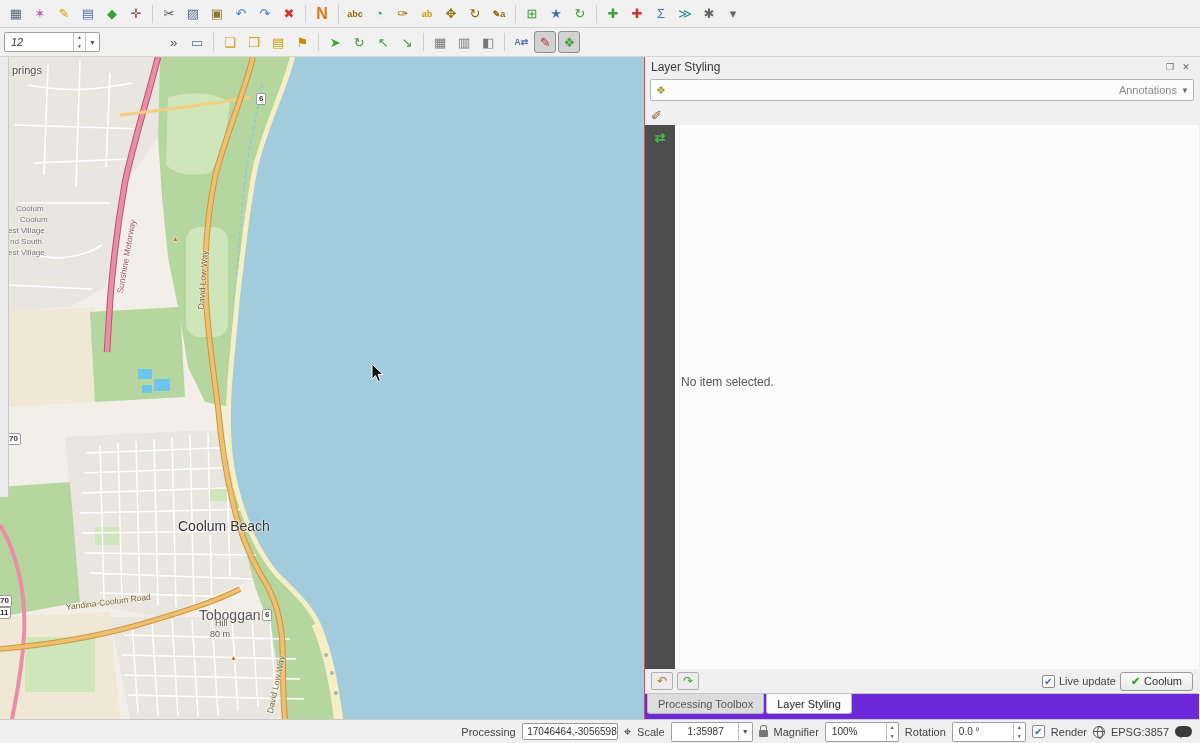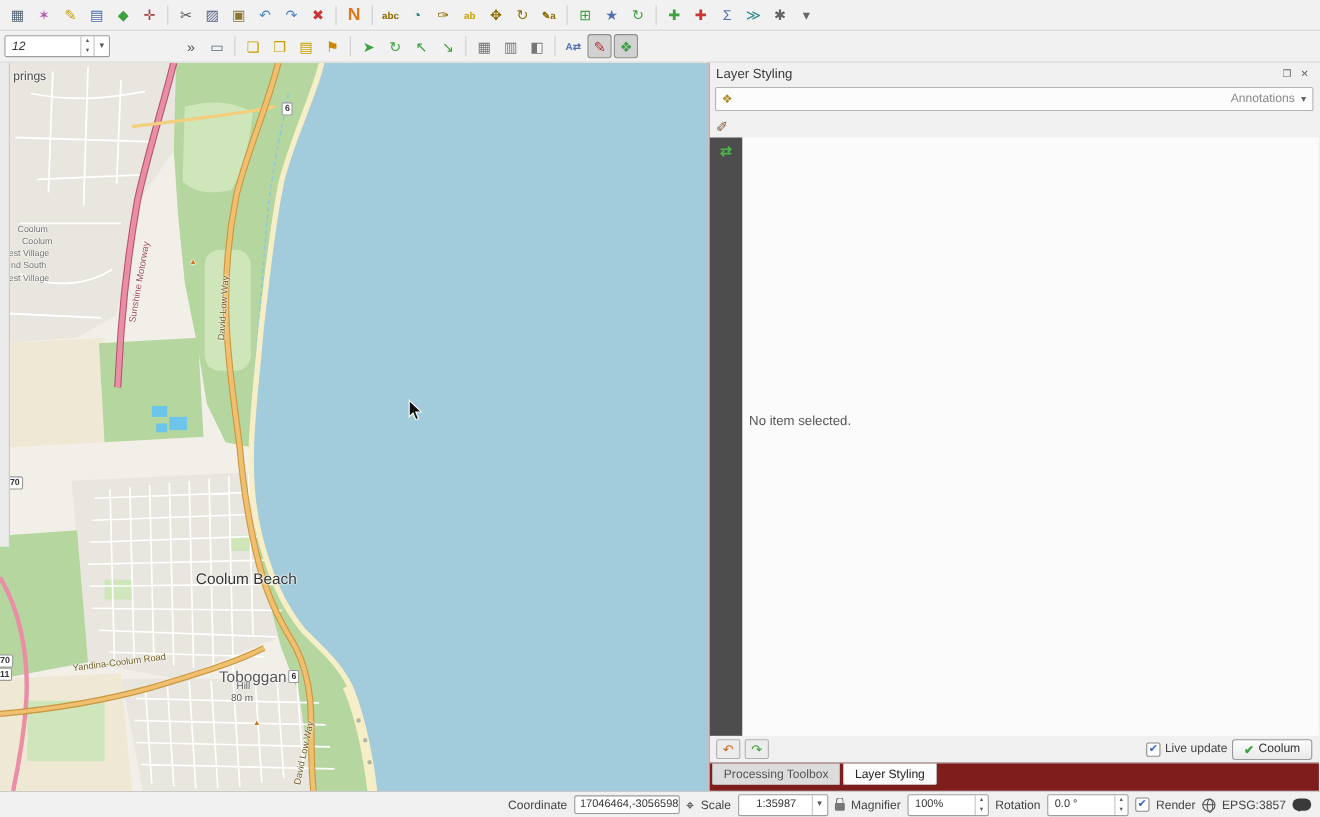--- a/index.html
+++ b/index.html
@@ -54,21 +54,21 @@
   .styling-content .empty { color:#555; font-size:12px; padding-left:6px; margin-top:-30px; }
   .panel-footer { height:24px; display:flex; align-items:center; padding:0 6px; gap:4px; background:#f0f0f0; }
   .ftbtn { width:22px; height:18px; display:flex; align-items:center; justify-content:center;
            background:#ececec; border:1px solid #b0b0b0; border-radius:2px; font-size:12px; }
   .fspacer { flex:1; }
   .checkbox { width:13px; height:13px; background:#fff; border:1px solid #8a8a8a; border-radius:2px;
               display:inline-flex; align-items:center; justify-content:center; font-size:10px; color:#3566c4; line-height:11px; }
   .apply-btn { display:flex; align-items:center; gap:4px; padding:2px 10px;
                background:linear-gradient(#fdfdfd,#e9e9e9); border:1px solid #9a9a9a; border-radius:3px; color:#333; }
   .apply-btn .chk { color:#3fa03f; font-weight:bold; }
-  .tab-bar { height:26px; background:#7f1d1d; border-top:1px solid #c6c6c6; display:flex; align-items:flex-start; padding-left:2px; }
+  .tab-bar { height:26px; background:#6d28d9; border-top:1px solid #c6c6c6; display:flex; align-items:flex-start; padding-left:2px; }
   .tab { padding:4px 10px 3px 10px; font-size:11px; color:#555; background:#dcdcdc; border:1px solid #b8b8b8;
          border-top:none; border-radius:0 0 3px 3px; margin-right:2px; }
   .tab.active { background:#fbfbfb; color:#222; }
 
   
   .statusbar { height:24px; display:flex; align-items:center; gap:6px; padding:0 8px;
                background:#f0f0f0; border-top:1px solid #c9c9c9; font-size:11px; color:#444; }
   .sb-spacer { flex:1; }
   .sb-input { width:96px; height:17px; background:#fff; border:1px solid #9a9a9a; border-radius:2px;
               font-size:10px; color:#333; text-align:right; line-height:15px; overflow:hidden; white-space:nowrap; }
@@ -375,21 +375,21 @@
           <span class="tab">Processing Toolbox</span>
 
           <span class="tab active">Layer Styling</span>
 
       </div>
     </div>
   </div>
 
   <div class="statusbar">
     <span class="sb-spacer"></span>
-    <span>Coordinate</span>
+    <span>Processing</span>
     <span class="sb-input">17046464,-3056598</span>
     <span class="sb-icon">⌖</span>
     <span>Scale</span>
     <span class="combo sb-combo">
       <span class="val" style="flex:1;font-size:10px;padding-left:16px;">1:35987</span>
       <span class="chev">▼</span>
     </span>
     <span class="padlock"></span>
     <span>Magnifier</span>
     <span class="combo sb-spin">

